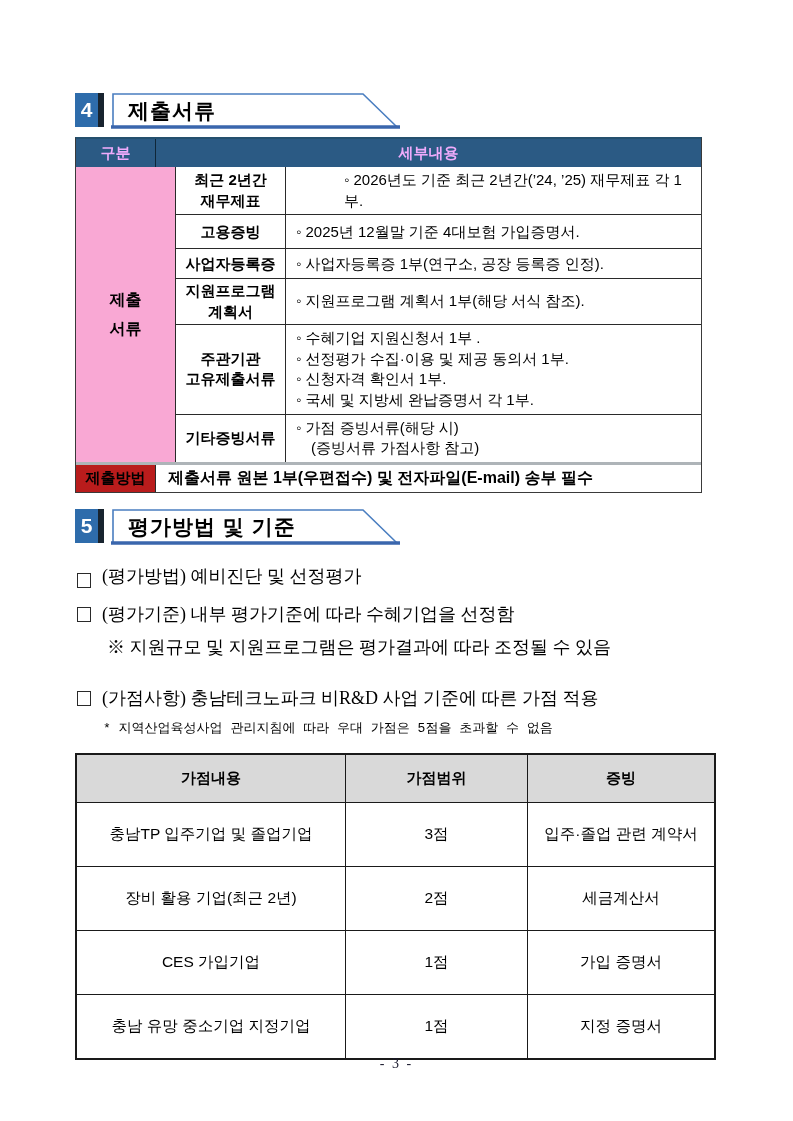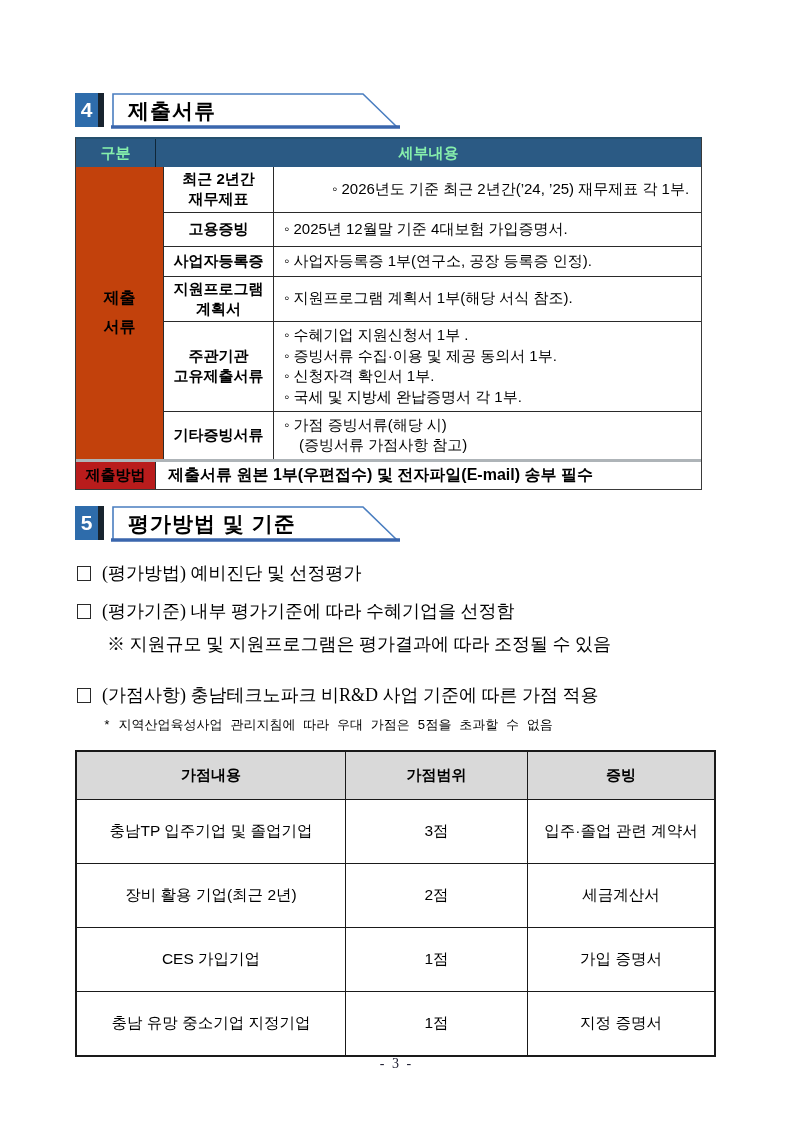--- a/index.html
+++ b/index.html
@@ -19,29 +19,29 @@
   }
   .banner { position:relative; width:292px; height:40px; margin-left:7px; }
   .banner svg { position:absolute; left:0; top:0; }
   .banner-title {
     position:absolute; left:17px; top:5px; font-size:21px; font-weight:bold;
     letter-spacing:1px; white-space:nowrap;
   }
 
   
   .t1 { width:627px; margin-top:5px; border:1px solid #3a3a3a; border-top:2px solid #24506e; }
-  .t1-header { display:grid; grid-template-columns:80px 1fr; background:#2b5a84; color:#86efac; }
+  .t1-header { display:grid; grid-template-columns:80px 1fr; background:#2b5a84; color:#f0abfc; }
   .t1-header .hc {
     display:flex; align-items:center; justify-content:center;
     font-weight:bold; font-size:15px; height:28px;
   }
   .t1-header .hc:first-child { border-right:1px solid #0f2638; }
   .t1-body { display:flex; }
   .t1-group {
-    width:88px; background:#c2410c; border-right:1px solid #2a2a2a;
+    width:100px; background:#f9a8d4; border-right:1px solid #2a2a2a;
     display:flex; align-items:center; justify-content:center;
     font-weight:bold; font-size:16px; white-space:pre-line; text-align:center; line-height:1.8;
   }
   .t1-rows { flex:1; display:flex; flex-direction:column; }
   .t1-row { display:grid; grid-template-columns:110px 1fr; border-top:1px solid #2a2a2a; }
   .t1-row:first-child { border-top:none; }
   .t1-label {
     border-right:1px solid #2a2a2a; display:flex; align-items:center; justify-content:center;
     font-weight:bold; font-size:15px; white-space:pre-line; text-align:center;
     line-height:1.35; padding:2px 2px;
@@ -60,21 +60,21 @@
   }
   .t1-method-value {
     display:flex; align-items:center; padding:2px 6px 2px 12px;
     font-weight:bold; font-size:16px;
   }
 
   
   .sec5 { margin-top:15px; }
   .check-block { margin-top:14px; padding-left:2px; font-family:"Liberation Serif", serif; }
   .check-line { display:flex; align-items:center; margin-top:14px; font-size:18px; }
-  .check-line:first-child { margin-top:16px; }
+  .check-line:first-child { margin-top:16px;align-items:flex-end; }
   .checkbox {
     width:14px; height:15px; border:1.4px solid #2a2a2a; background:#fff;
     display:inline-block; margin-right:11px; flex:0 0 auto;
   }
   .note1 { margin:9px 0 0 30px; font-size:18px; font-family:"Liberation Serif", serif; }
   .gap-line { margin-top:27px; }
   .note2 { margin:9px 0 0 26px; font-size:13px; font-family:Liberation Mono, monospace; }
 
   
   .t2 { width:641px; margin-top:16px; border:2px solid #1a1a1a; }
@@ -142,21 +142,21 @@
 계획서</div>
             <div class="t1-content">
               <div>◦ 지원프로그램 계획서 1부(해당 서식 참조).</div>
             </div>
           </div>
           <div class="t1-row r4">
             <div class="t1-label">주관기관
 고유제출서류</div>
             <div class="t1-content">
               <div>◦ 수혜기업 지원신청서 1부 .</div>
-              <div>◦ 증빙서류 수집·이용 및 제공 동의서 1부.</div>
+              <div>◦ 선정평가 수집·이용 및 제공 동의서 1부.</div>
               <div>◦ 신청자격 확인서 1부.</div>
               <div>◦ 국세 및 지방세 완납증명서 각 1부.</div>
             </div>
           </div>
           <div class="t1-row r5">
             <div class="t1-label">기타증빙서류</div>
             <div class="t1-content">
               <div>◦ 가점 증빙서류(해당 시)</div>
               <div class="cont">(증빙서류 가점사항 참고)</div>
             </div>

